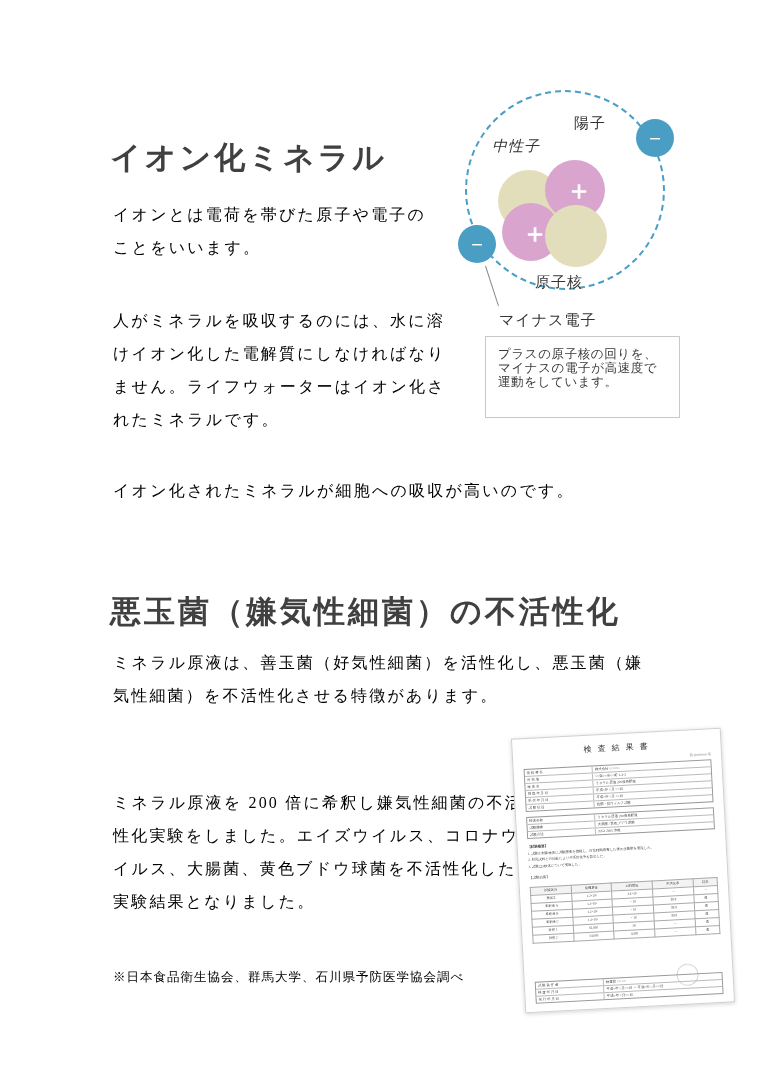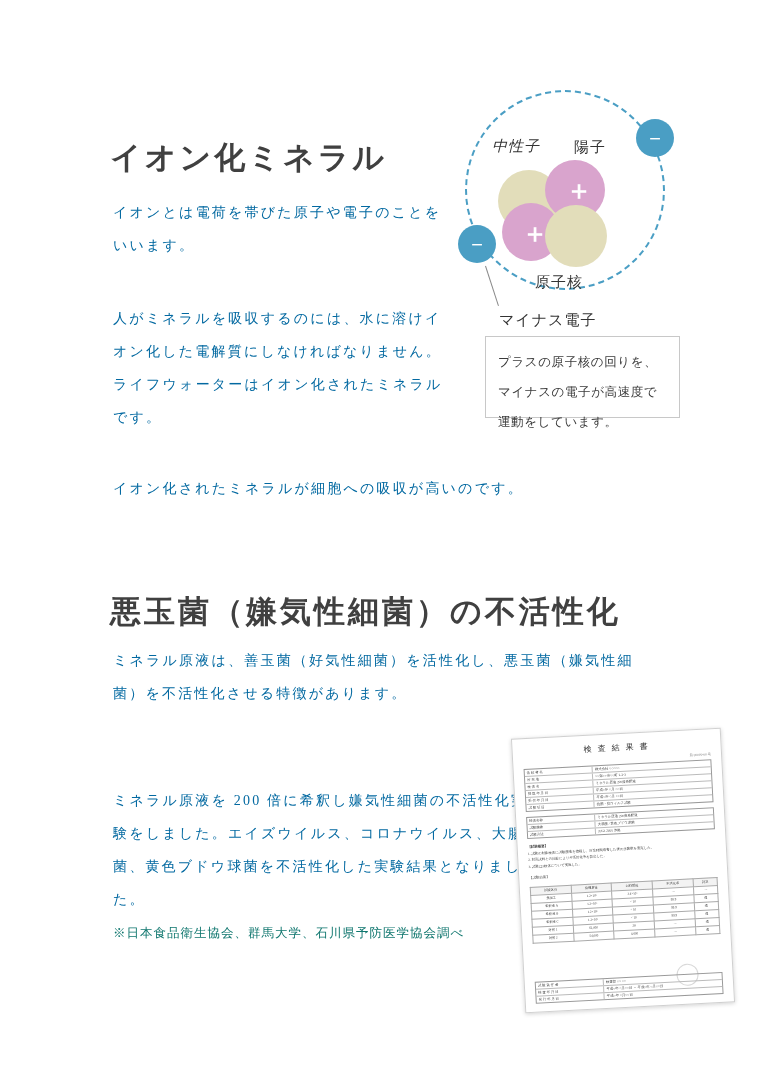--- a/index.html
+++ b/index.html
@@ -37,39 +37,39 @@
   }
   #h-bacteria {
     left: 110px;
     top: 570px;
     font-size: 31px;
   }
 
   
   .para {
     position: absolute;
-    font-size: 14px;
+    font-size: 16px;
     line-height: 33px;
     letter-spacing: 2.2px;
-    color: #0369a1;
+    color: #000000;
   }
   #p1 { left: 113px; top: 182px; width: 330px; }
   #p2 { left: 113px; top: 288px; width: 335px; }
   #p3 { left: 113px; top: 458px; width: 560px; }
 
   #p4 { left: 113px; top: 630px; width: 545px; }
   #p5 { left: 113px; top: 770px; width: 420px; }
 
   #note {
     position: absolute;
     left: 113px;
-    top: 925px;
+    top: 969px;
     font-size: 12.5px;
     letter-spacing: 1px;
-    color: #0f766e;
+    color: #000000;
     white-space: nowrap;
   }
 
   
   #atom-figure {
     position: absolute;
     left: 440px;
     top: 70px;
     width: 320px;
     height: 370px;
@@ -145,21 +145,21 @@
   #e-left { left: 18px; top: 155px; }
 
   .dia-label {
     position: absolute;
     font-size: 15px;
     letter-spacing: 1px;
     color: #333333;
     white-space: nowrap;
   }
   #lbl-neutron { left: 52px; top: 67px; font-style: italic; }
-  #lbl-proton  { left: 134px; top: 68px; }
+  #lbl-proton  { left: 134px; top: 44px; }
   #lbl-nucleus { left: 95px; top: 181px; margin-top: 22px; }
   #lbl-electron{ left: 32px; top: 241px; margin-left: 27px; }
 
   .leader-line {
     position: absolute;
     background: #8a8a8a;
   }
   #leader-1 {
     left: 45px;
     top: 196px;
@@ -177,21 +177,21 @@
     width: 195px;
     height: 82px;
     border: 1px solid #c8c8c8;
     background: #ffffff;
     box-sizing: border-box;
     padding: 10px 10px 0 12px;
   }
   #callout p {
     margin: 0;
     font-size: 12.5px;
-    line-height: 30px;
+    line-height: 14px;
     letter-spacing: 0.6px;
     color: #3a3a3a;
   }
 
   
   #certificate {
     position: absolute;
     left: 518px;
     top: 733px;
     width: 210px;

